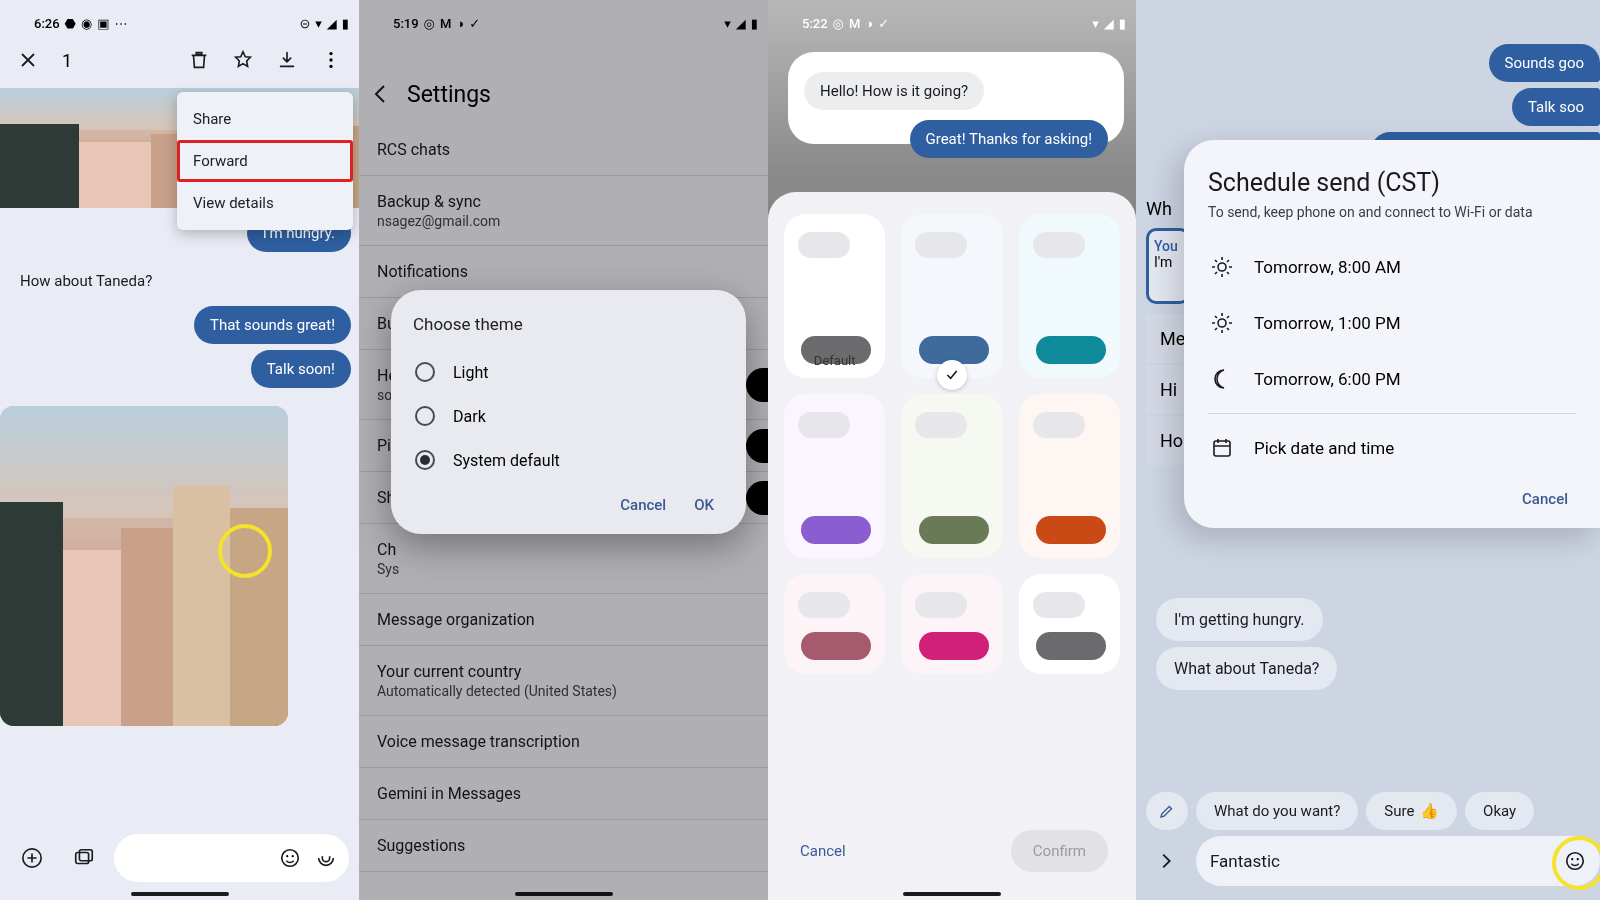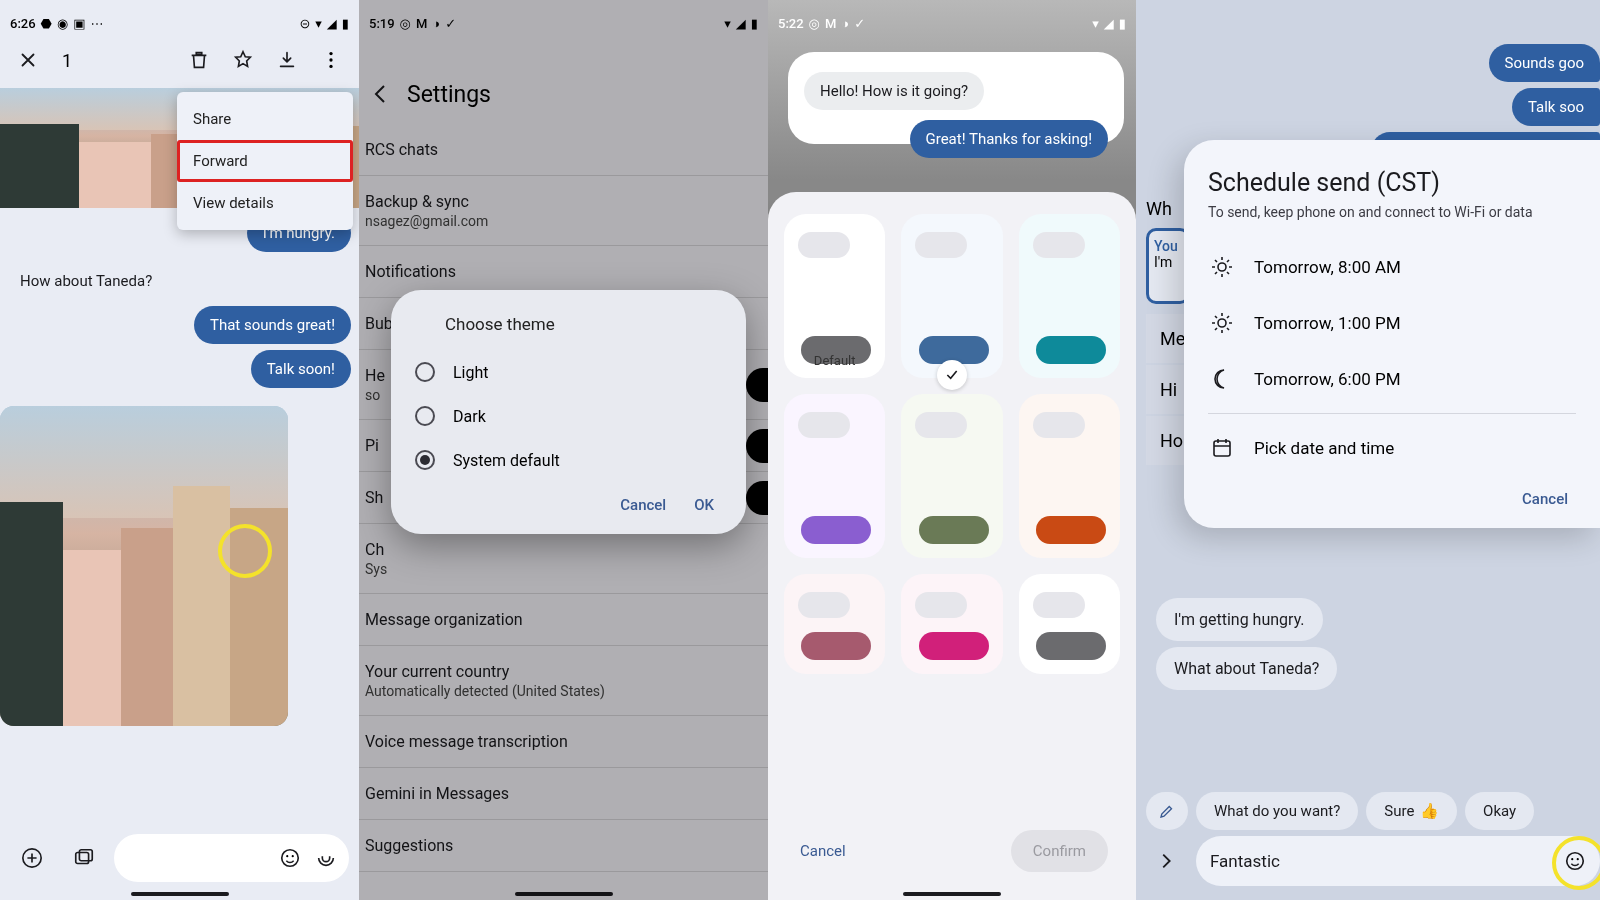--- a/index.html
+++ b/index.html
@@ -4,21 +4,21 @@
 <style>
   * { box-sizing: border-box; margin: 0; padding: 0; font-family: Roboto, 'Segoe UI', Arial, sans-serif; -webkit-font-smoothing: antialiased; }
   body { width: 1600px; height: 900px; display: flex; background: #fff; overflow: hidden; }
   .panel { height: 900px; position: relative; overflow: hidden; }
   .p1 { width: 359px; background: #e9ecf4; }
   .p2 { width: 409px; background: #a4a6a9; }
   .p3 { width: 368px; background: #9d9ea0; }
   .p4 { flex: 1; background: #cdd4e2; position: relative; }
 
   
-  .status { height: 32px; display: flex; align-items: center; justify-content: space-between; padding: 15px 10px 0; font-size: 13px; font-weight: 500; }
+  .status { height: 32px; display: flex; align-items: center; justify-content: space-between; padding: 15px 10px 0; font-size: 13px; font-weight: 500; margin-left: 24px; }
   .status .left, .status .right { display: flex; align-items: center; gap: 5px; }
 
   
   .p1 .topbar { height: 56px; display: flex; align-items: center; padding: 0 6px; }
   .p1 .topbar .count { font-size: 18px; margin-left: 12px; flex: 1; }
   .iconbtn { width: 44px; height: 44px; display: flex; align-items: center; justify-content: center; border-radius: 50%; }
   .iconbtn svg { width: 22px; height: 22px; }
 
   .p1 .img-thumb { background: linear-gradient(180deg,#a7c5d9 0%,#d6b4a3 40%,#6f6f5a 100%); }
   .thumb-top { width: 100%; height: 120px; position:relative; overflow:hidden;}
@@ -42,26 +42,26 @@
 
   .p1 .composer { position:absolute; bottom:18px; left:0; right:0; display:flex; align-items:center; gap:8px; padding:0 10px;}
   .composer .field { flex:1; height:48px; background:#fff; border-radius:28px; display:flex; align-items:center; justify-content:flex-end; padding:0 12px; gap:14px;}
   .navpill{position:absolute;bottom:4px;left:50%;transform:translateX(-50%);width:98px;height:4px;border-radius:4px;background:#1b1b1f;}
 
   
   .p2 .content { position:absolute; inset:0; background:#f4f3f8; filter:brightness(.72);}
   .p2 .hdr { display:flex; align-items:center; height:60px; padding:0 10px; margin-top:32px;}
   .p2 .hdr h1{ font-size:23px; font-weight:400; margin-left:14px;}
   .setlist { }
-  .setrow { padding:16px 6px; border-bottom:1px solid rgba(0,0,0,.12); font-size:16px; color:#1b1b1f; position:relative;}
+  .setrow { padding:16px 18px; border-bottom:1px solid rgba(0,0,0,.12); font-size:16px; color:#1b1b1f; position:relative;}
   .setrow .sub{ font-size:14px; color:#444; margin-top:2px;}
   .pill-r { position:absolute; right:0; top:50%; transform:translateY(-50%); width:22px; height:34px; background:#000; border-radius:18px 0 0 18px;}
 
   .dialog { position:absolute; left:32px; right:22px; top:290px; background:#e8eaf0; border-radius:30px; padding:24px 22px 16px; box-shadow:0 12px 36px rgba(0,0,0,.35);}
-  .dialog h3{ font-size:17px; font-weight:400; color:#222; margin-bottom:16px;margin-left:32px;}
+  .dialog h3{ font-size:17px; font-weight:400; color:#222; margin-bottom:16px;}
   .radio-row{ display:flex; align-items:flex-end; gap:18px; padding:12px 2px; font-size:16px;}
   .radio{ width:20px; height:20px; border:2px solid #4a4a52; border-radius:50%; display:flex; align-items:center; justify-content:center;}
   .radio.sel::after{content:"";width:10px;height:10px;background:#2b2b32;border-radius:50%;}
   .dlg-actions{ display:flex; justify-content:flex-end; gap:28px; padding:14px 10px 4px; font-size:15px; font-weight:500; color:#3a5a92;}
 
   
   .p3 .bgimg { position:absolute; inset:0; background:linear-gradient(180deg,#b8b8b8 0,#888 180px,#888 200px,#777 240px); }
   .p3 .preview { position:absolute; left:20px; right:12px; top:52px; height:92px; background:#fff; border-radius:26px; padding:20px 16px; display:flex; flex-direction:column; gap:10px;}
   .pv-in { background:#ebedef; color:#1b1b1f; border-radius:22px; padding:10px 16px; font-size:15px; width:fit-content;}
   .pv-out{ background:#2f5fa1; color:#fff; border-radius:22px; padding:10px 16px; font-size:15px; margin-left:auto; width:fit-content;}

